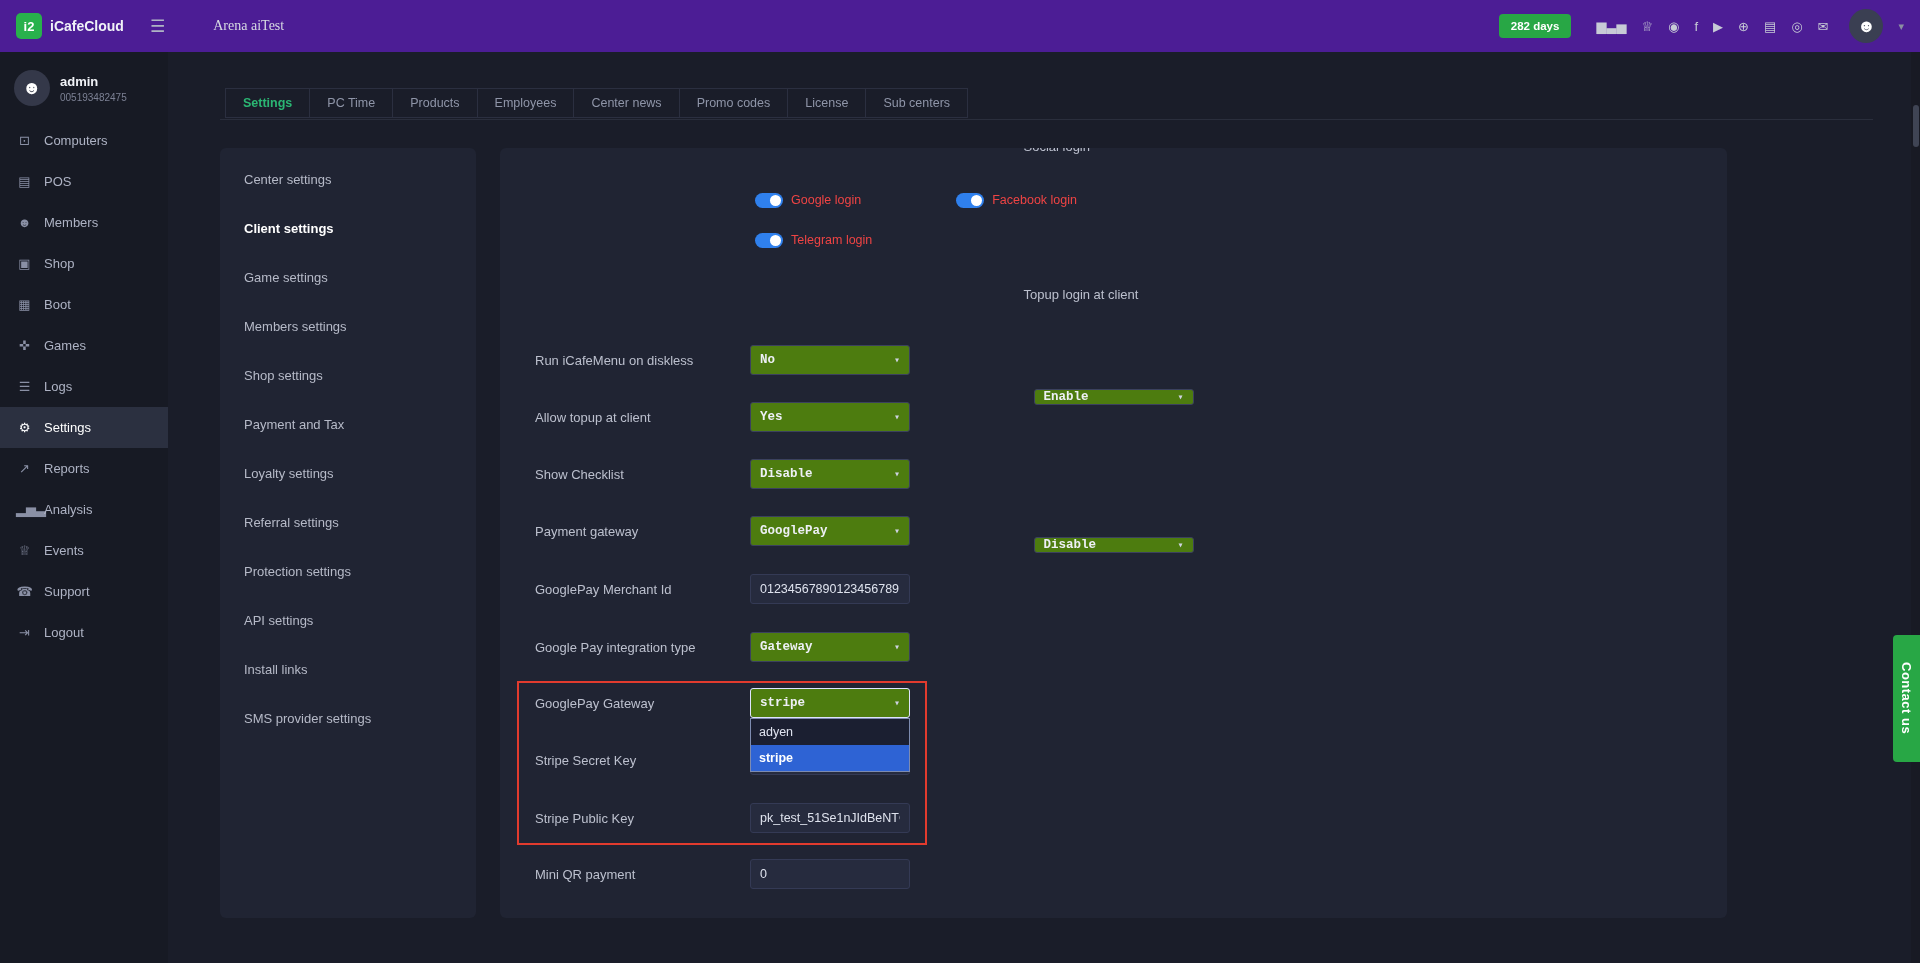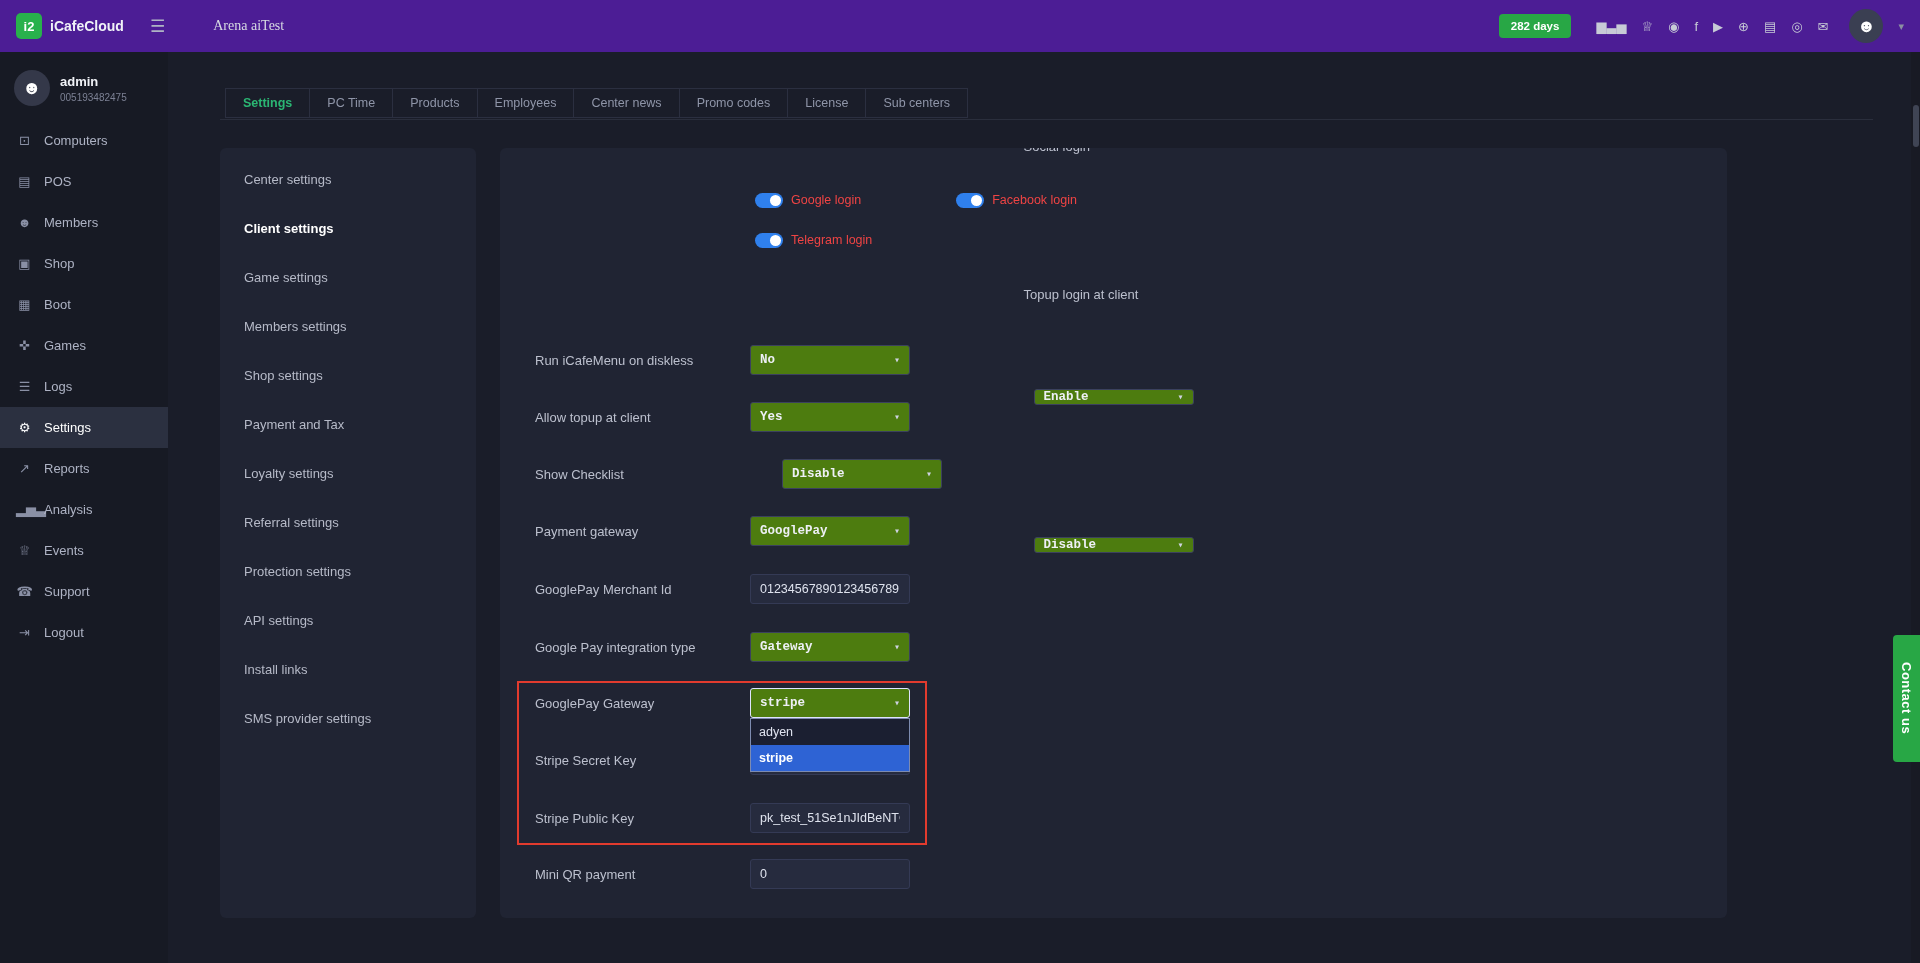--- a/index.html
+++ b/index.html
@@ -54,21 +54,21 @@
   .tgroup{display:flex;align-items:center;gap:8px;}
   .toggle{width:28px;height:15px;border-radius:8px;background:#2f80ed;position:relative;cursor:pointer;flex:0 0 28px;}
   .toggle .knob{position:absolute;right:2px;top:2px;width:11px;height:11px;border-radius:50%;background:#fff;}
   .tlabel{font-size:12.5px;color:#ef4444;}
   .r-social{margin-top:-9px;flex-direction:column;}
   .r-tg1{margin-top:21px;height:20px;}
   .r-tg2{margin-top:20px;height:20px;}
   .r-topup{margin-top:37px;flex-direction:column;}
   .r-run{margin-top:28px;}
   .r-allow{margin-top:27px;}
-  .r-check{margin-top:27px;gap:32px;}
+  .r-check{margin-top:27px;}
   .r-gateway{margin-top:27px;}
   .r-merchant{margin-top:28px;}
   .r-integration{margin-top:28px;}
   .r-gpgateway{margin-top:26px;}
   .r-secret{margin-top:27px;}
   .r-public{margin-top:28px;}
   .r-miniqr{margin-top:26px;}
   
   .dd-list{position:absolute;left:250px;top:570px;width:160px;background:#1b1f31;border:1px solid #7d8bb0;z-index:6;}
   .dd-opt{height:26px;line-height:26px;padding-left:8px;font-size:12.5px;color:#e0e4f0;cursor:pointer;}

